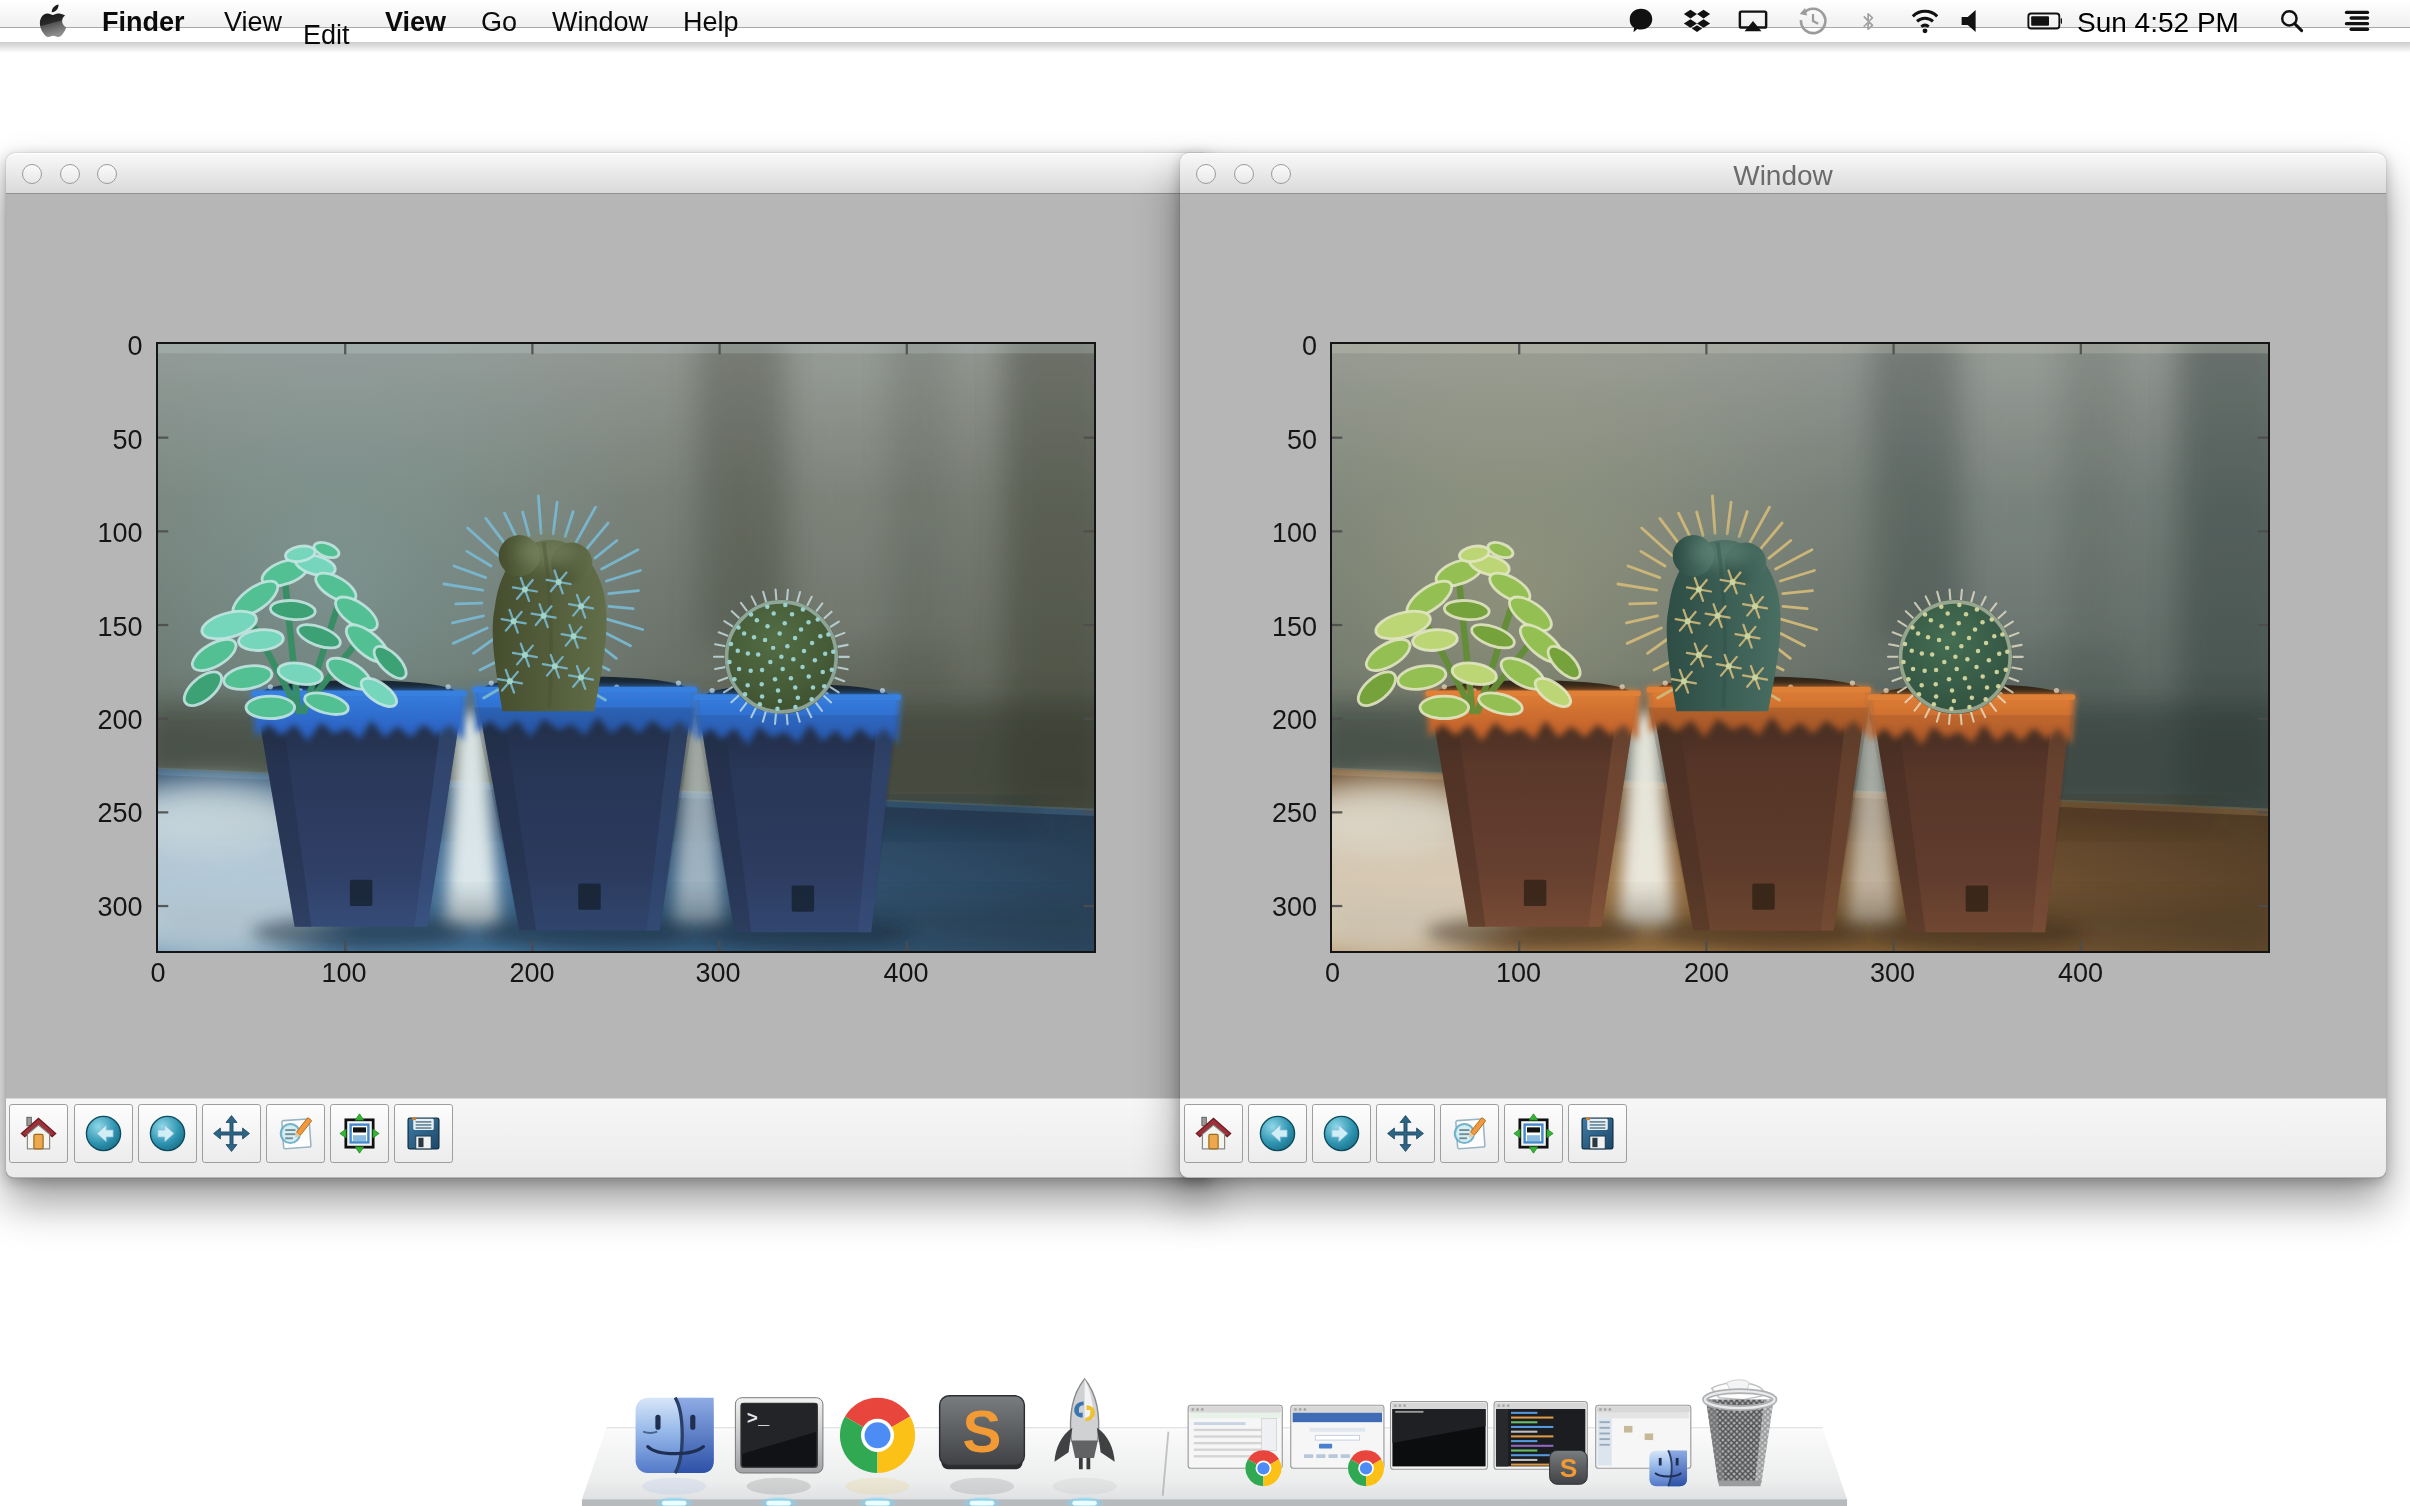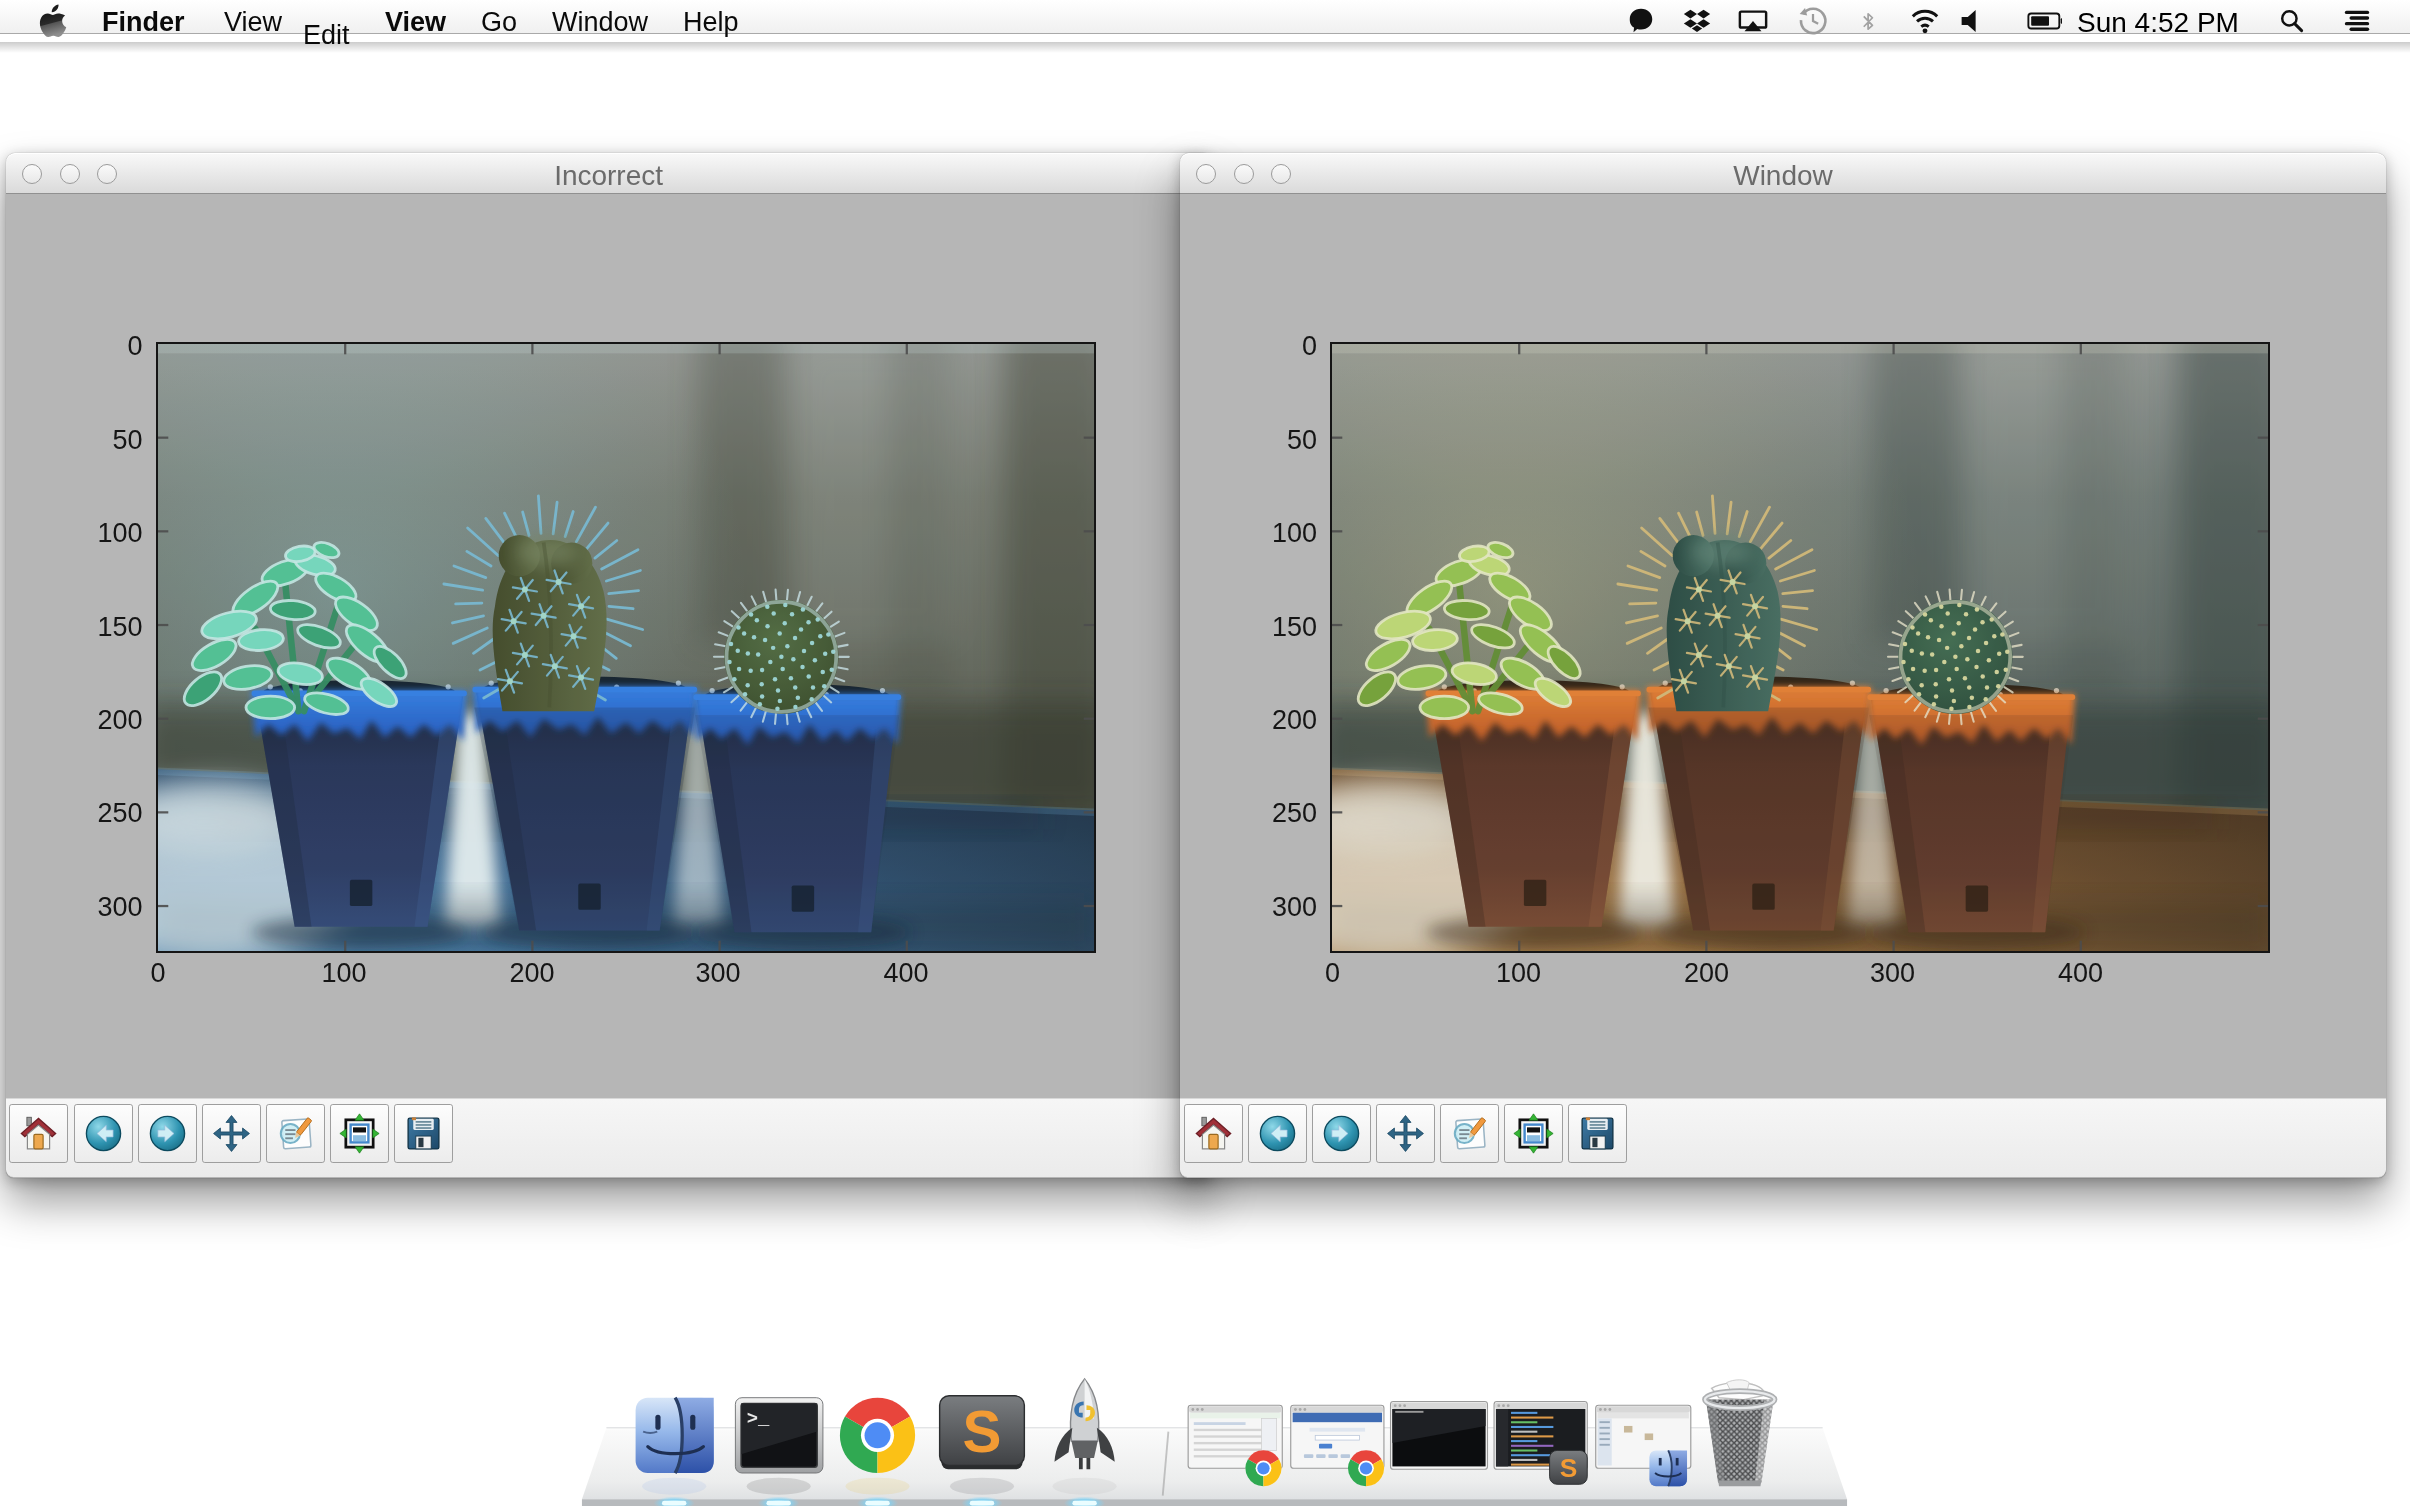--- a/index.html
+++ b/index.html
@@ -1,15 +1,15 @@
 <!DOCTYPE html>
 <html style="font-size:15px"><head><meta charset="utf-8"><style>
 *{margin:0;padding:0;box-sizing:border-box}
 html,body{width:2411px;height:1507px;overflow:hidden;background:#fff;font-family:"Liberation Sans",sans-serif}
-.menubar{position:absolute;left:0;top:0;width:2411px;height:34px;background:linear-gradient(#ffffff,#f0f0f0);border-bottom:0.9px solid #a9a9a9;font-size:27px;color:#0a0a0a;z-index:50}
+.menubar{position:absolute;left:0;top:0;width:2411px;height:28px;background:linear-gradient(#ffffff,#f0f0f0);border-bottom:0.9px solid #a9a9a9;font-size:27px;color:#0a0a0a;z-index:50}
 .mbshadow{position:absolute;left:0;top:42px;width:2411px;height:11.3px;background:linear-gradient(rgba(0,0,0,0.20),rgba(0,0,0,0));z-index:49}
 .win{position:absolute;width:1206px;height:1025px;border-radius:9.4px 9.4px 7.5px 7.5px;background:#b6b6b6;box-shadow:0 24.5px 43px rgba(0,0,0,0.38),0 3.8px 13px rgba(0,0,0,0.24),0 0 0.9px rgba(0,0,0,0.55)}
 .titlebar{position:relative;height:41px;border-radius:9.4px 9.4px 0 0;background:linear-gradient(#f9f9f9,#dadada);border-bottom:0.9px solid #909090;box-shadow:inset 0 0.9px 0 #fff}
 .tl{position:absolute;top:11.3px;width:20px;height:20px;border-radius:50%;border:1.9px solid #9b9b9b;background:linear-gradient(#fafafa,#e8e8e8)}
 .wtitle{position:absolute;left:0;right:0;top:6.6px;text-align:center;font-size:28px;color:#6b6b6b}
 .canvas{position:relative;height:904px;background:#b6b6b6}
 .plot{position:absolute;left:150px;top:148px;width:940px;height:611px;border:2.8px solid #151515}
 .ylab{position:absolute;left:33px;width:104px;text-align:right;font-size:27px;line-height:28px;color:#151515}
 .xlab{position:absolute;top:765px;width:113px;text-align:center;font-size:27px;line-height:28px;color:#151515}
 .toolbar{position:relative;height:79px;background:linear-gradient(#f6f6f6,#ebebeb);border-radius:0 0 7.5px 7.5px;border-top:0.9px solid #d8d8d8}
@@ -91,21 +91,20 @@
         <rect x="8" y="23" width="21" height="3.6" rx="1.8"></rect>
       </g>
     </svg>
   </div>
 <div class="mbshadow"></div>
 <div class="win" style="left:5.6px;top:153px;z-index:10">
   <div class="titlebar">
     <div class="tl" style="left:16px"></div>
       <div class="tl" style="left:54px"></div>
       <div class="tl" style="left:91px"></div>
-    <div class="wtitle">Incorrect</div>
   </div>
   <div class="canvas">
     <div class="plot"><svg width="100%" height="100%" viewBox="0 0 500 324" preserveAspectRatio="none" xmlns="http://www.w3.org/2000/svg">
           <defs>
             <linearGradient id="bgvL" x1="0" y1="0" x2="0" y2="1">
               <stop offset="0" stop-color="rgb(151,154,150)"></stop>
               <stop offset="0.25" stop-color="rgb(120,124,114)"></stop>
               <stop offset="0.6" stop-color="rgb(97,101,90)"></stop>
               <stop offset="1" stop-color="rgb(85,88,76)"></stop>
             </linearGradient>

